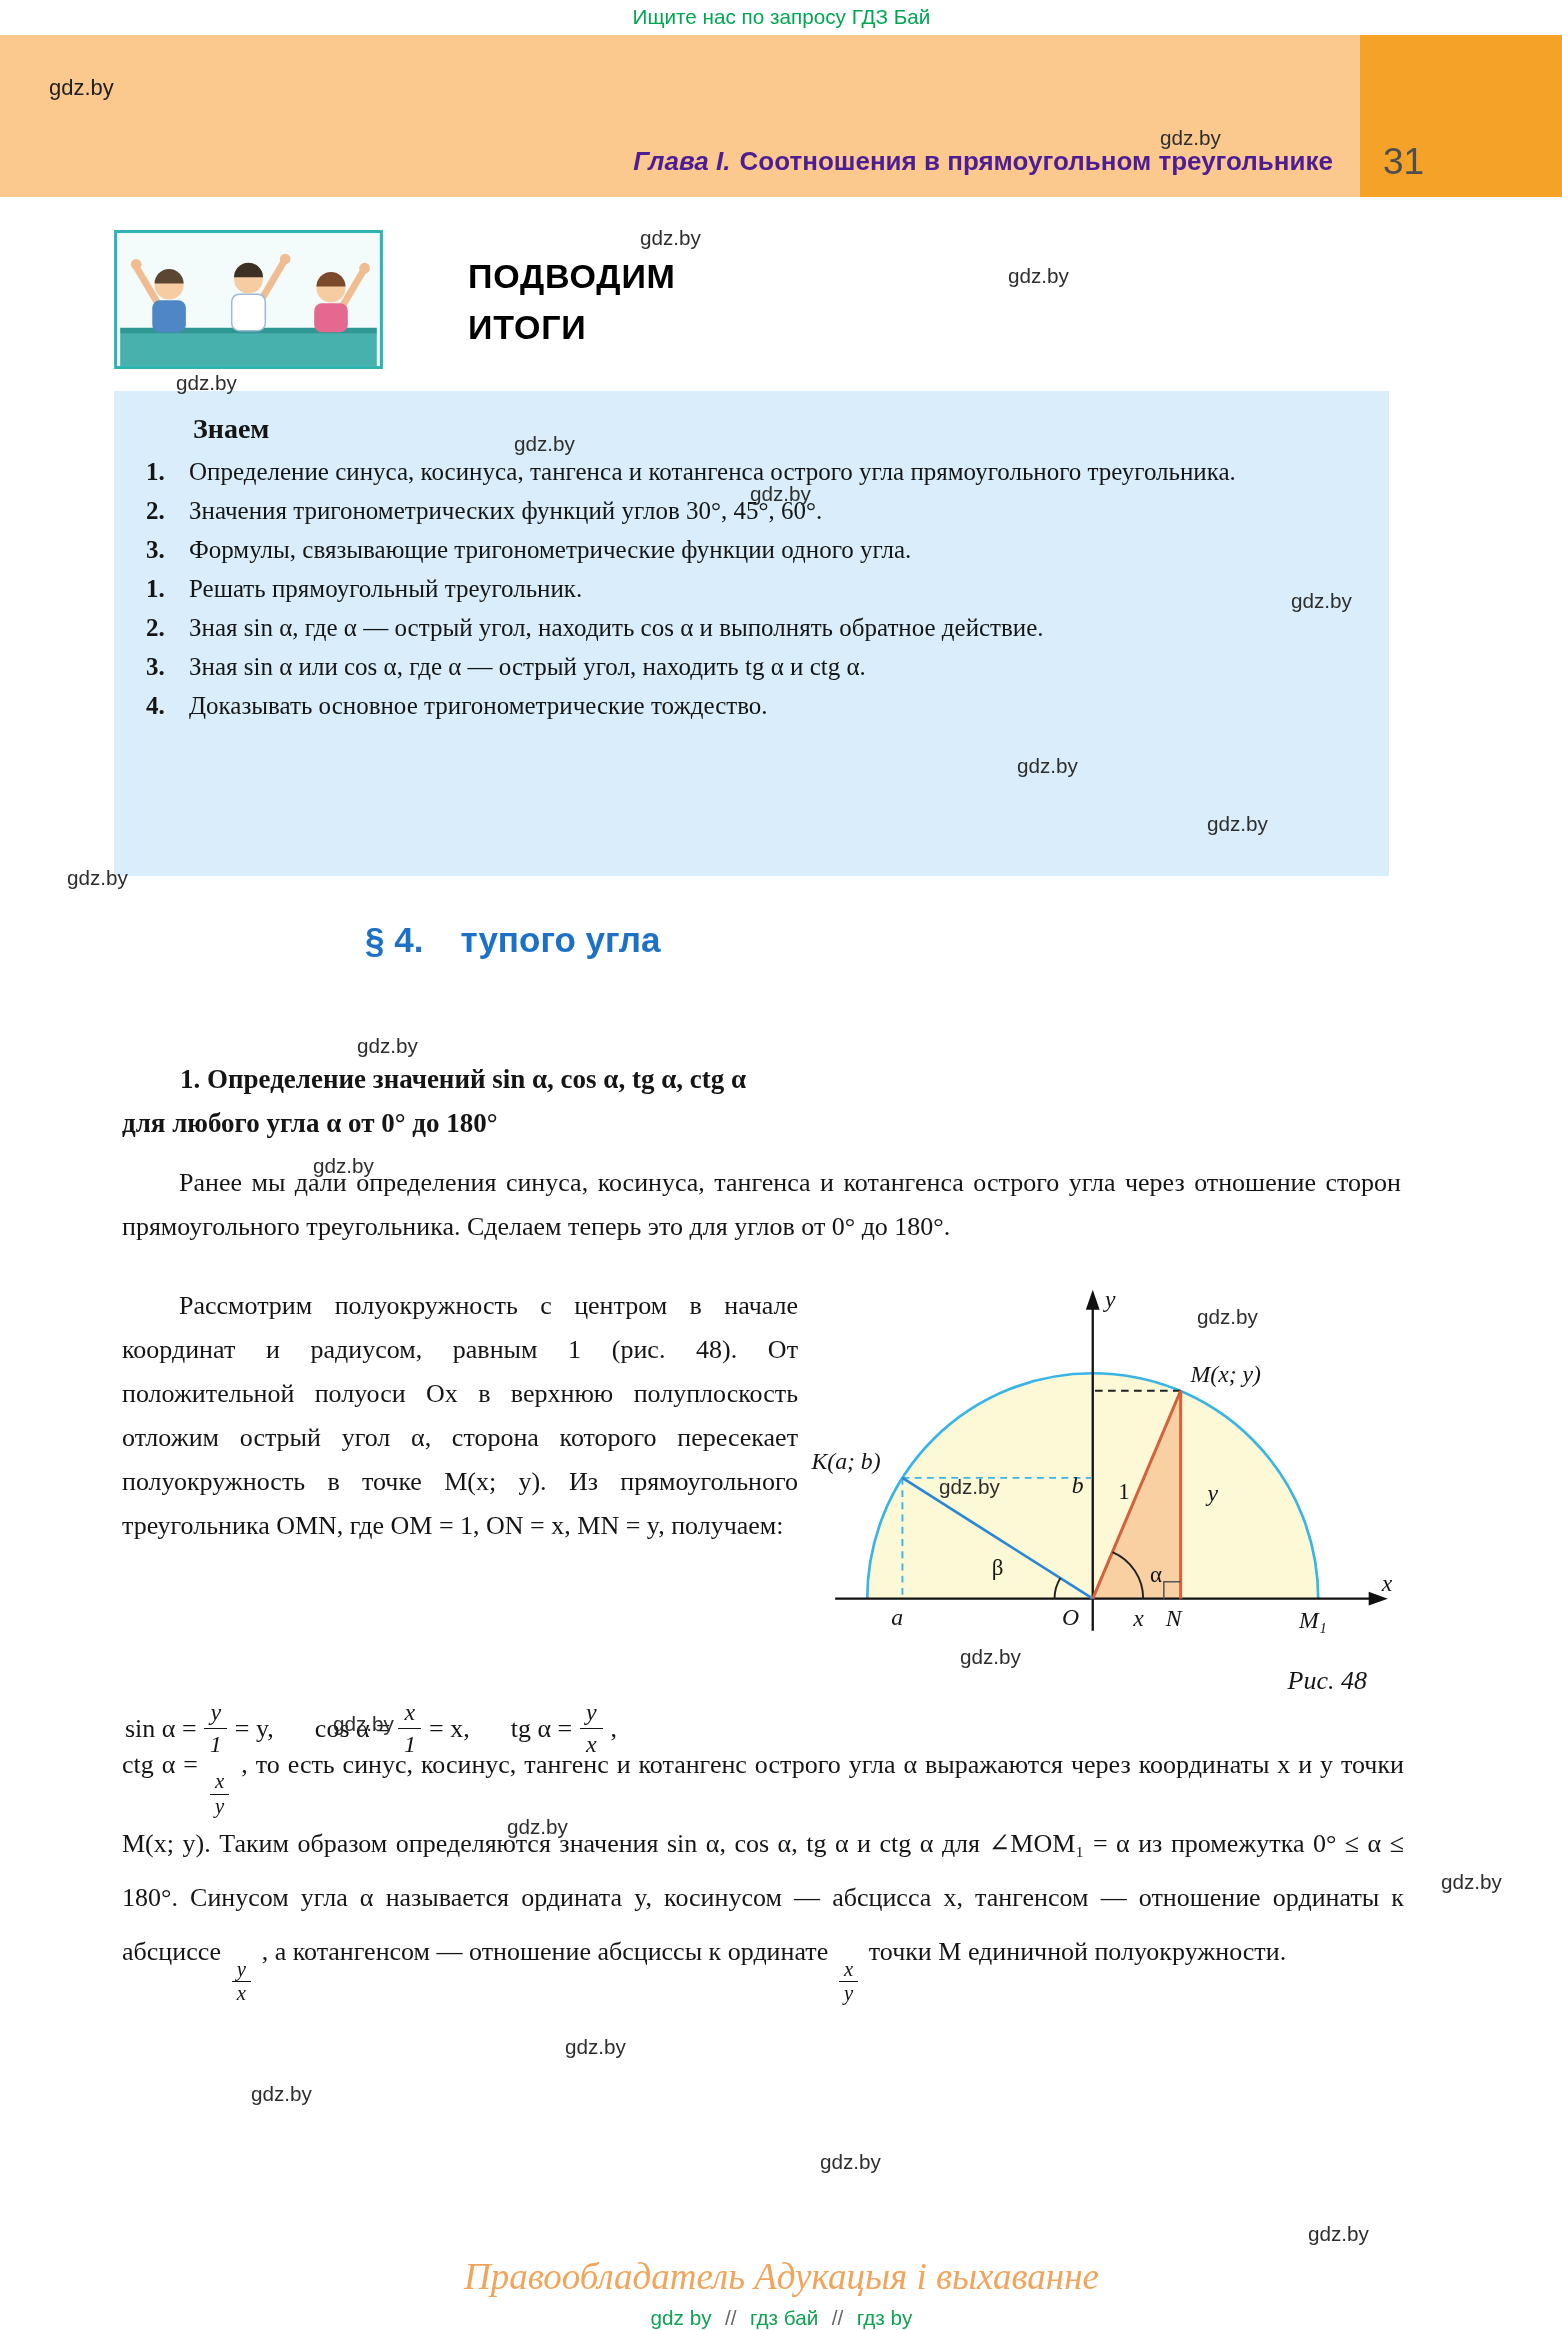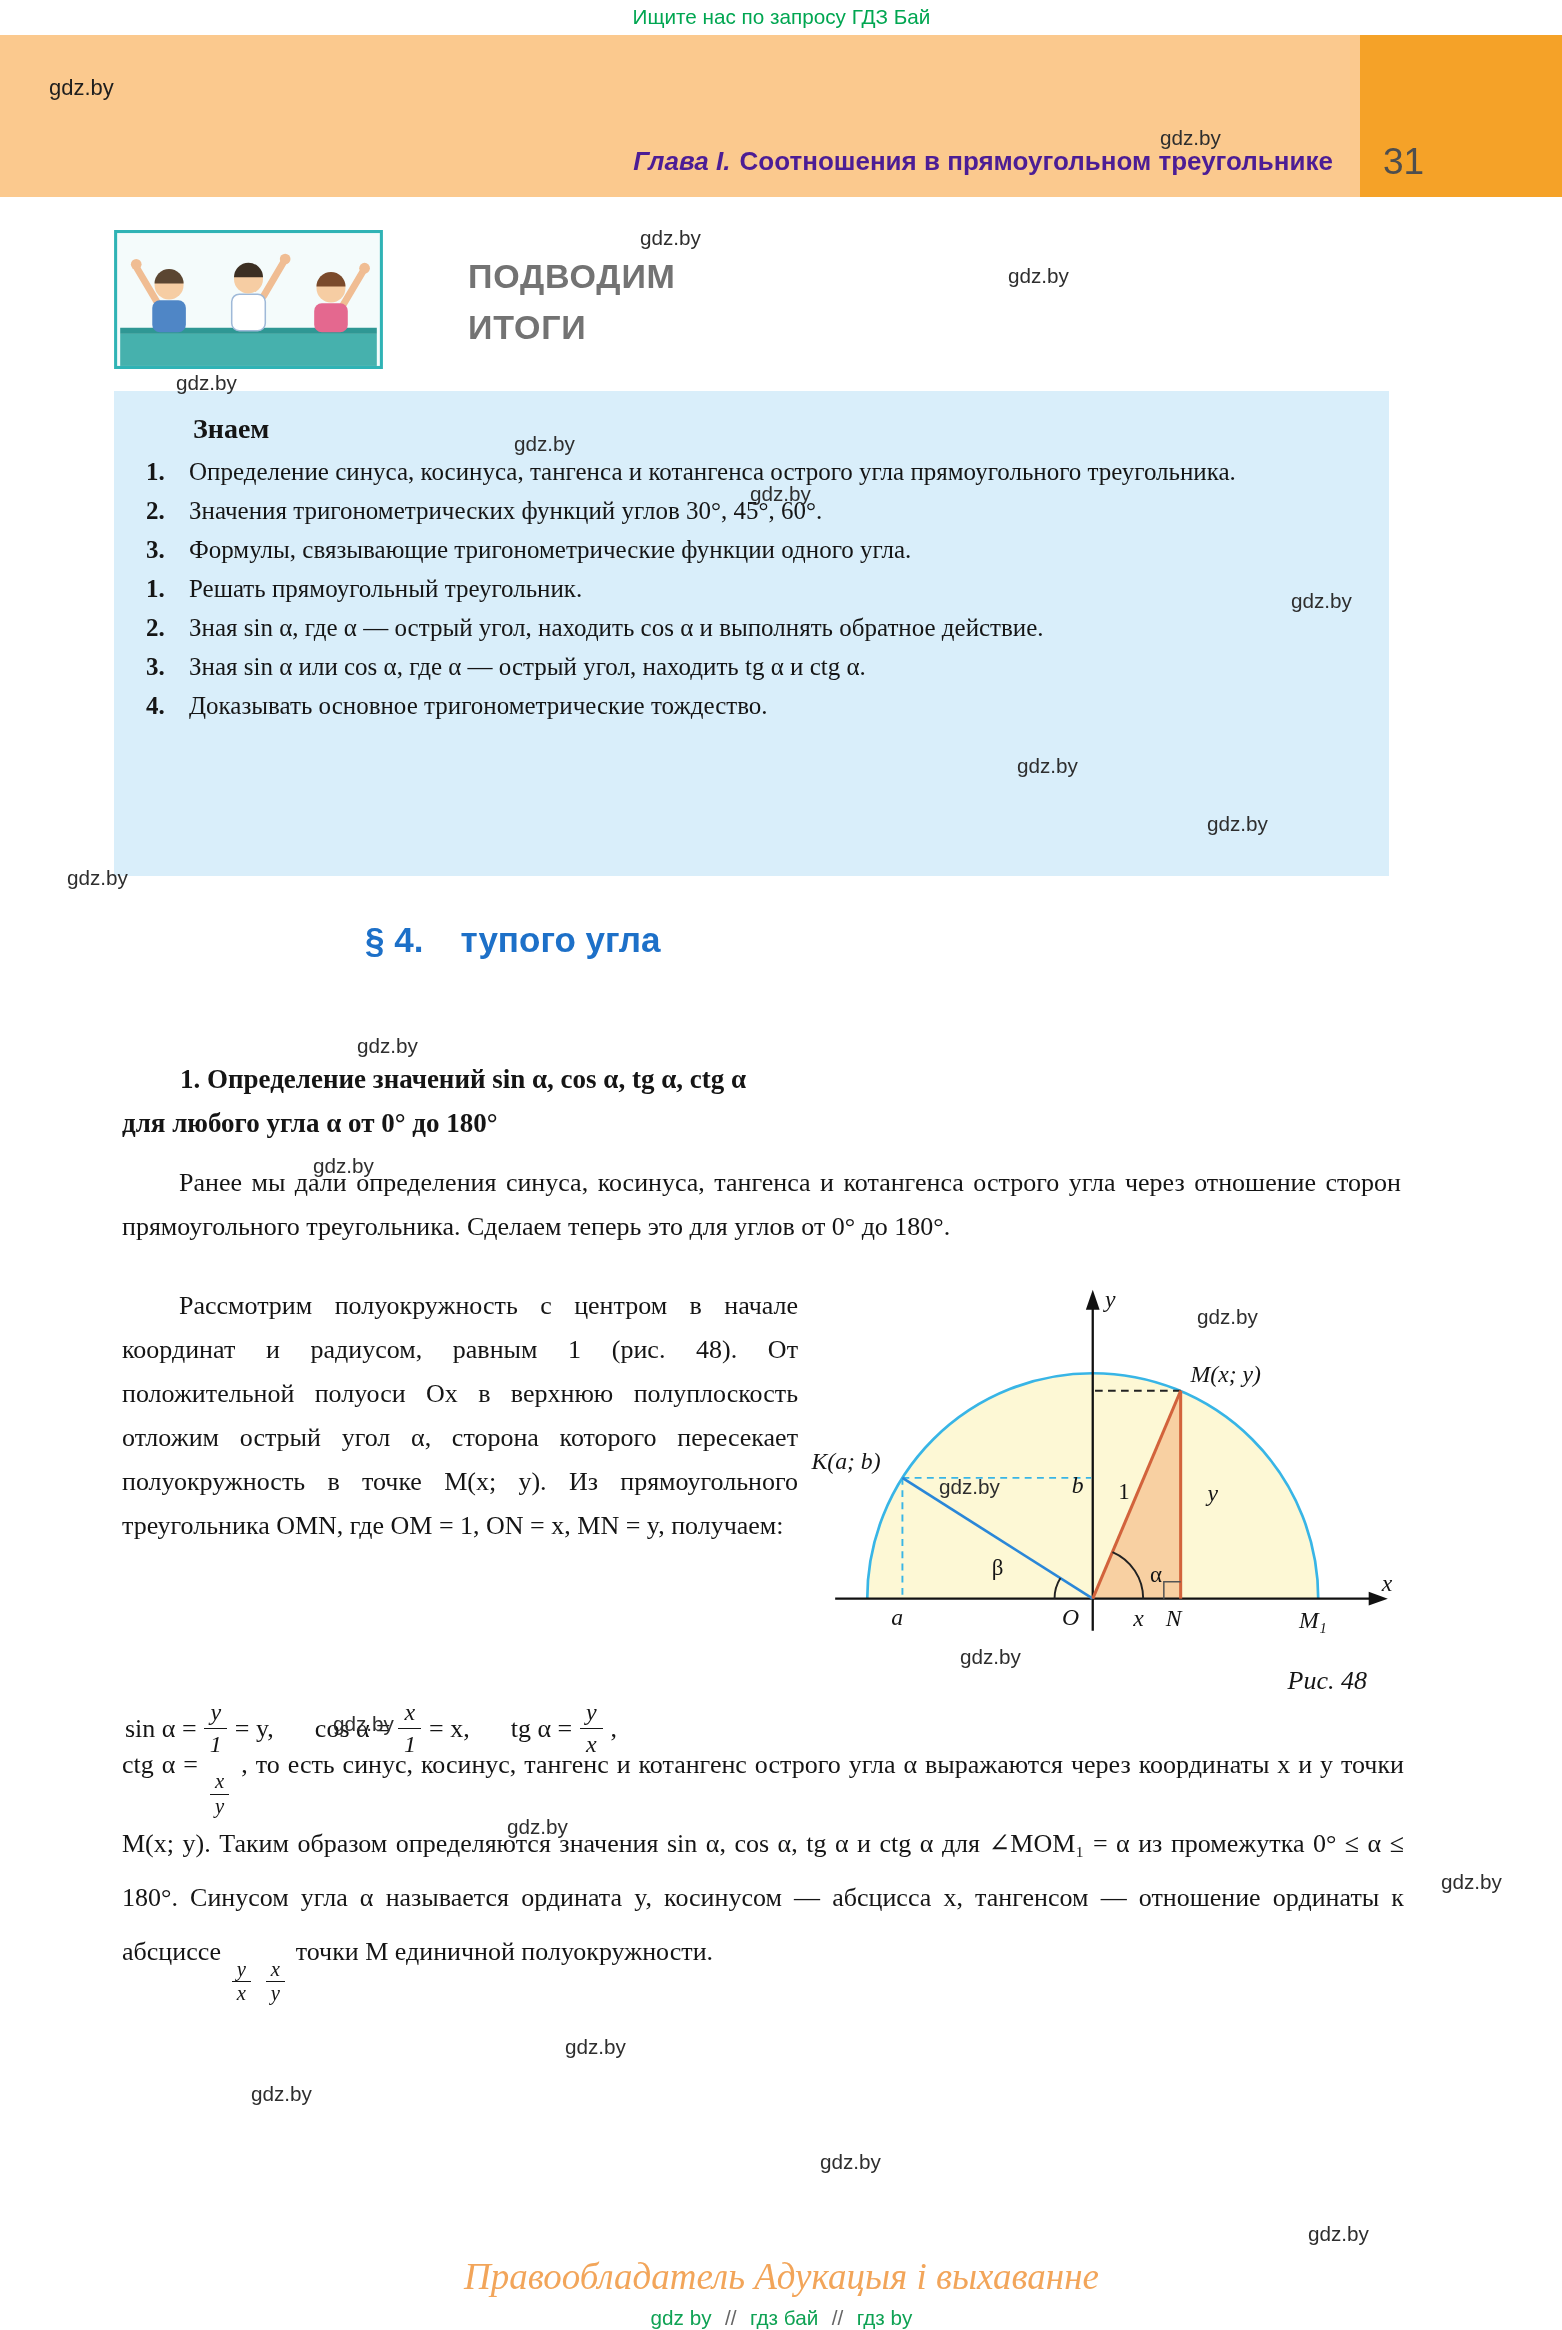--- a/index.html
+++ b/index.html
@@ -20,21 +20,21 @@
   .band-title { position:absolute; right:230px; bottom:20px; font-family:"Liberation Sans",sans-serif;
     font-weight:bold; font-size:26px; color:#4c1d95; white-space:nowrap; }
   .band-title .chapter { font-style:italic; margin-right:9.2px; }
   .band-page { position:absolute; top:0; right:0; width:203px; height:162px; background:#f5a228; }
   .band-page-num { position:absolute; left:23px; bottom:13.8px; font-family:"Liberation Sans",sans-serif;
     font-size:37px; color:#4e4e4e; }
 
   .illustration { position:absolute; left:114px; top:230px; width:269px; height:139px; }
 
   .podvodim { position:absolute; left:468px; top:251px; font-family:"Liberation Sans",sans-serif;
-    font-weight:700; font-size:34px; line-height:51px; color:#737373; letter-spacing:0.8px; }
+    font-weight:700; font-size:34px; line-height:51px; color:#000000; letter-spacing:0.8px; }
 
   
   .bluebox { position:absolute; left:114px; top:391px; width:1275px; height:485px;
     background:#d9eefa; padding:12.2px 35px 0 32px; font-size:25px; line-height:39px; }
   .bb-heading { font-weight:bold; font-size:28px; margin:6.1px 0 3.8px 47px; }
   .bb-item { display:flex; }
   .bb-num { flex:0 0 43px; font-weight:bold; }
   .bb-text { flex:1; text-align:justify; }
 
   
@@ -208,20 +208,21 @@
   <span>ctg α =</span>
   <span class="ifrac">
     <span class="num">x</span>
     <span class="den">y</span>
   </span>
   <span>, то есть синус, косинус, тангенс и котангенс острого угла α выражаются через координаты x и y точки M(x; y). Таким образом определяются значения sin α, cos α, tg α и ctg α для ∠MOM₁ = α из промежутка 0° ≤ α ≤ 180°. Синусом угла α называется ордината y, косинусом — абсцисса x, тангенсом — отношение ординаты к абсциссе </span>
   <span class="ifrac">
     <span class="num">y</span>
     <span class="den">x</span>
   </span>
+  <span>, а котангенсом — отношение абсциссы к ординате </span>
   <span class="ifrac">
     <span class="num">x</span>
     <span class="den">y</span>
   </span>
   <span> точки M единичной полуокружности.</span>
 </div>
 
 <div class="figure">
   <svg viewBox="0 0 814 505" width="623" height="386">
 

